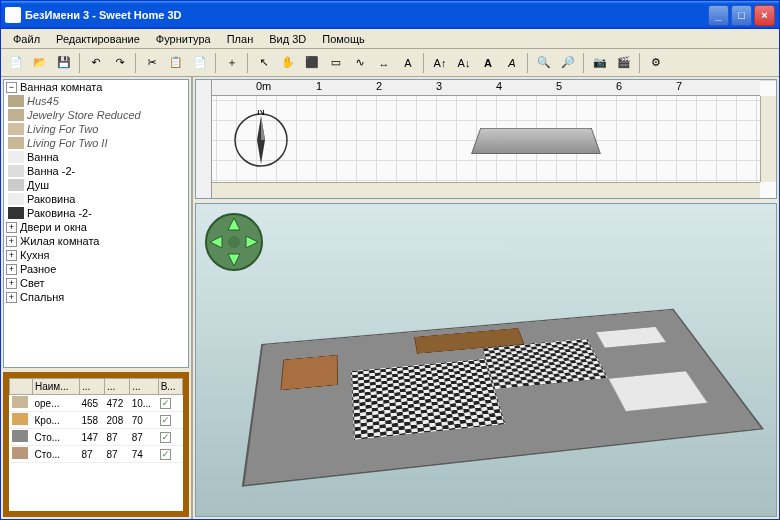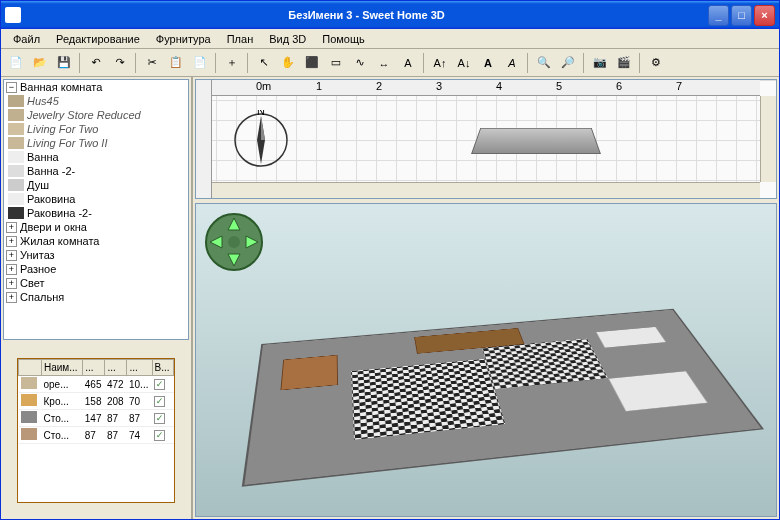--- a/index.html
+++ b/index.html
@@ -1,38 +1,38 @@
 <!DOCTYPE html>
 <html><head>
 <meta charset="utf-8">
 <style>
 * { margin: 0; padding: 0; box-sizing: border-box; font-family: Tahoma, sans-serif; font-size: 11px; }
 body { width: 780px; height: 520px; background: #ece9d8; overflow: hidden; }
 .window { width: 100%; height: 100%; border: 1px solid #0831d9; display: flex; flex-direction: column; }
 .titlebar { height: 28px; background: linear-gradient(to bottom, #3c9af8 0%, #0855dd 10%, #0855dd 90%, #0831d9 100%); display: flex; align-items: center; padding: 0 4px; color: white; font-weight: bold; }
 .titlebar-icon { width: 16px; height: 16px; background: #fff; margin-right: 4px; border-radius: 2px; }
-.titlebar-text { flex: 1; text-align: center; }
+.titlebar-text { flex: 1; }
 .titlebar-buttons { display: flex; gap: 2px; }
 .titlebar-btn { width: 21px; height: 21px; background: linear-gradient(to bottom, #7ba4e8, #3c6fd4); border: 1px solid #2a5bc4; border-radius: 3px; color: white; display: flex; align-items: center; justify-content: center; font-weight: bold; cursor: pointer; }
 .titlebar-btn.close { background: linear-gradient(to bottom, #e87b7b, #d43c3c); border-color: #c42a2a; }
 .menubar { height: 20px; background: #ece9d8; display: flex; align-items: center; padding: 0 4px; border-bottom: 1px solid #aca899; }
 .menu-item { padding: 2px 8px; cursor: pointer; }
 .toolbar { height: 28px; background: #ece9d8; display: flex; align-items: center; padding: 2px 4px; gap: 2px; border-bottom: 1px solid #aca899; }
 .tool-btn { width: 22px; height: 22px; display: flex; align-items: center; justify-content: center; cursor: pointer; border: 1px solid transparent; border-radius: 2px; }
 .tool-sep { width: 2px; height: 20px; border-left: 1px solid #aca899; margin: 0 2px; }
 .content { flex: 1; display: flex; overflow: hidden; }
 .left-panel { width: 192px; display: flex; flex-direction: column; border-right: 2px solid #aca899; }
 .tree-panel { flex: 1; background: white; overflow: auto; border: 1px solid #7f9db9; margin: 2px; }
 .tree-node { display: flex; align-items: center; padding: 1px 2px; cursor: pointer; white-space: nowrap; }
 .tree-toggle { width: 11px; height: 11px; border: 1px solid #919191; display: inline-flex; align-items: center; justify-content: center; font-size: 9px; margin-right: 3px; background: white; line-height: 1; }
 .tree-icon { width: 16px; height: 12px; margin-right: 3px; display: inline-block; }
 .tree-label { font-style: italic; color: #555; }
 .tree-label.normal { font-style: normal; color: black; }
 .indent1 { padding-left: 4px; }
-.table-panel { height: 145px; background: white; border: 1px solid #a16207; margin: 16px; overflow: auto; }
+.table-panel { height: 145px; background: white; border: 6px solid #a16207; margin: 2px; overflow: auto; }
 .furniture-table { width: 100%; border-collapse: collapse; }
 .furniture-table th { background: #ece9d8; border: 1px solid #aca899; padding: 2px; font-weight: normal; text-align: left; font-size: 10px; }
 .furniture-table td { border-bottom: 1px solid #eee; padding: 1px 2px; font-size: 10px; }
 .furniture-table tr td:first-child { width: 16px; }
 .chk { width: 11px; height: 11px; border: 1px solid #919191; display: inline-block; background: white; color: #3c8a3c; font-size: 9px; line-height: 9px; text-align: center; }
 .right-panel { flex: 1; display: flex; flex-direction: column; }
 .plan-view { height: 120px; background: #fafafa; border: 1px solid #7f9db9; margin: 2px; position: relative; overflow: hidden; background-image: repeating-linear-gradient(to right, #ddd 0, #ddd 1px, transparent 1px, transparent 20px), repeating-linear-gradient(to bottom, #ddd 0, #ddd 1px, transparent 1px, transparent 20px); }
 .ruler-h { position: absolute; top: 0; left: 0; right: 16px; height: 16px; background: #f0f0f0; border-bottom: 1px solid #999; font-size: 9px; }
 .ruler-v { position: absolute; top: 0; left: 0; bottom: 0; width: 16px; background: #f0f0f0; border-right: 1px solid #999; }
 .compass { position: absolute; left: 35px; top: 30px; width: 60px; height: 60px; }
@@ -157,21 +157,21 @@
         <div class="tree-node">
             <span class="tree-toggle">+</span>
             <span class="tree-label normal">Двери и окна</span>
           </div>
         <div class="tree-node">
             <span class="tree-toggle">+</span>
             <span class="tree-label normal">Жилая комната</span>
           </div>
         <div class="tree-node">
             <span class="tree-toggle">+</span>
-            <span class="tree-label normal">Унитаз</span>
+            <span class="tree-label normal">Кухня</span>
           </div>
         <div class="tree-node">
             <span class="tree-toggle">+</span>
             <span class="tree-label normal">Разное</span>
           </div>
         <div class="tree-node">
             <span class="tree-toggle">+</span>
             <span class="tree-label normal">Свет</span>
           </div>
         <div class="tree-node">

